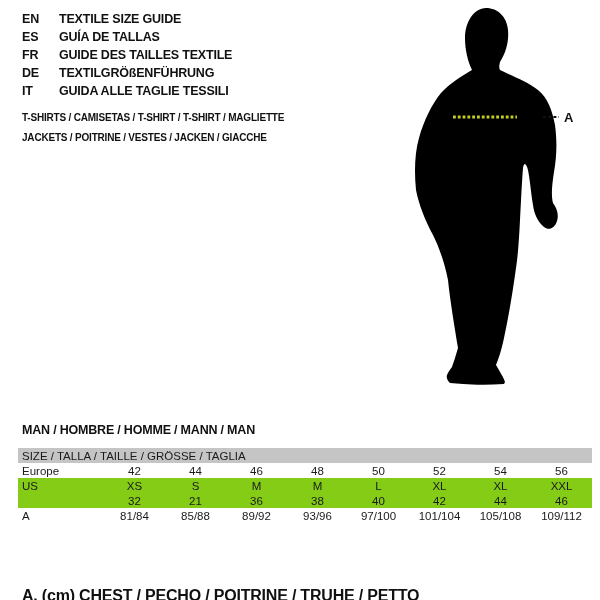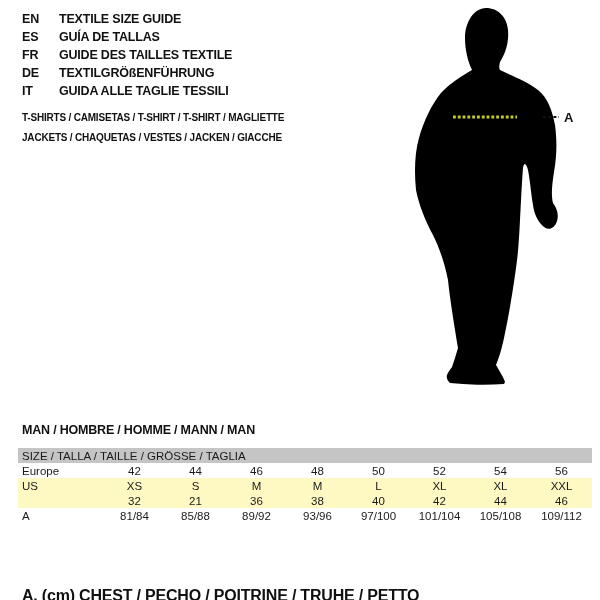--- a/index.html
+++ b/index.html
@@ -32,21 +32,21 @@
     position: absolute; left: 18px; top: 448px; width: 574px;
     border-collapse: collapse; table-layout: fixed;
     font-size: 11.5px; font-weight: 400; color: #1a1a1a;
   }
   .size-table th {
     height: 15px; text-align: left; padding-left: 4px;
     font-weight: 400; font-size: 11.5px; margin-left: 24px;
   }
   .size-table td { height: 15px; text-align: center; padding: 0; }
   .size-table td.lbl { text-align: left; padding-left: 4px; margin-top: 8px; }
-  .size-table tr.shaded td { background: #fef9c3; }
+  .size-table tr.shaded td { background: #84cc16; }
   .size-table thead tr th { background: #c5c5c5; }
 
   
   .footnote { position: absolute; left: 22px; top: 547px; font-size: 16px; font-weight: 700; letter-spacing: -0.2px; margin-top: 40px; }
 </style>
 </head>
 <body>
 
 <div class="lang-list">
   <div class="lang-row">
@@ -66,21 +66,21 @@
     <span class="lang-title">TEXTILGRÖßENFÜHRUNG</span>
   </div>
   <div class="lang-row">
     <span class="lang-code">IT</span>
     <span class="lang-title">GUIDA ALLE TAGLIE TESSILI</span>
   </div>
 </div>
 
 <div class="categories">
   <div>T-SHIRTS / CAMISETAS / T-SHIRT / T-SHIRT / MAGLIETTE</div>
-  <div>JACKETS / CHAQUETAS / VESTES / JACKEN / GIACCHE</div>
+  <div>JACKETS / POITRINE / VESTES / JACKEN / GIACCHE</div>
 </div>
 
 <div class="figure-wrap">
   <svg width="185" height="400" viewBox="398 0 185 400" xmlns="http://www.w3.org/2000/svg">
     <path d="M486,8
          C498,8 507,17 508,30
          C509,42 506,52 500,62
          C499,66 499,68 500,70
          C512,76 528,82 538,90
          C548,98 552,110 555,125

